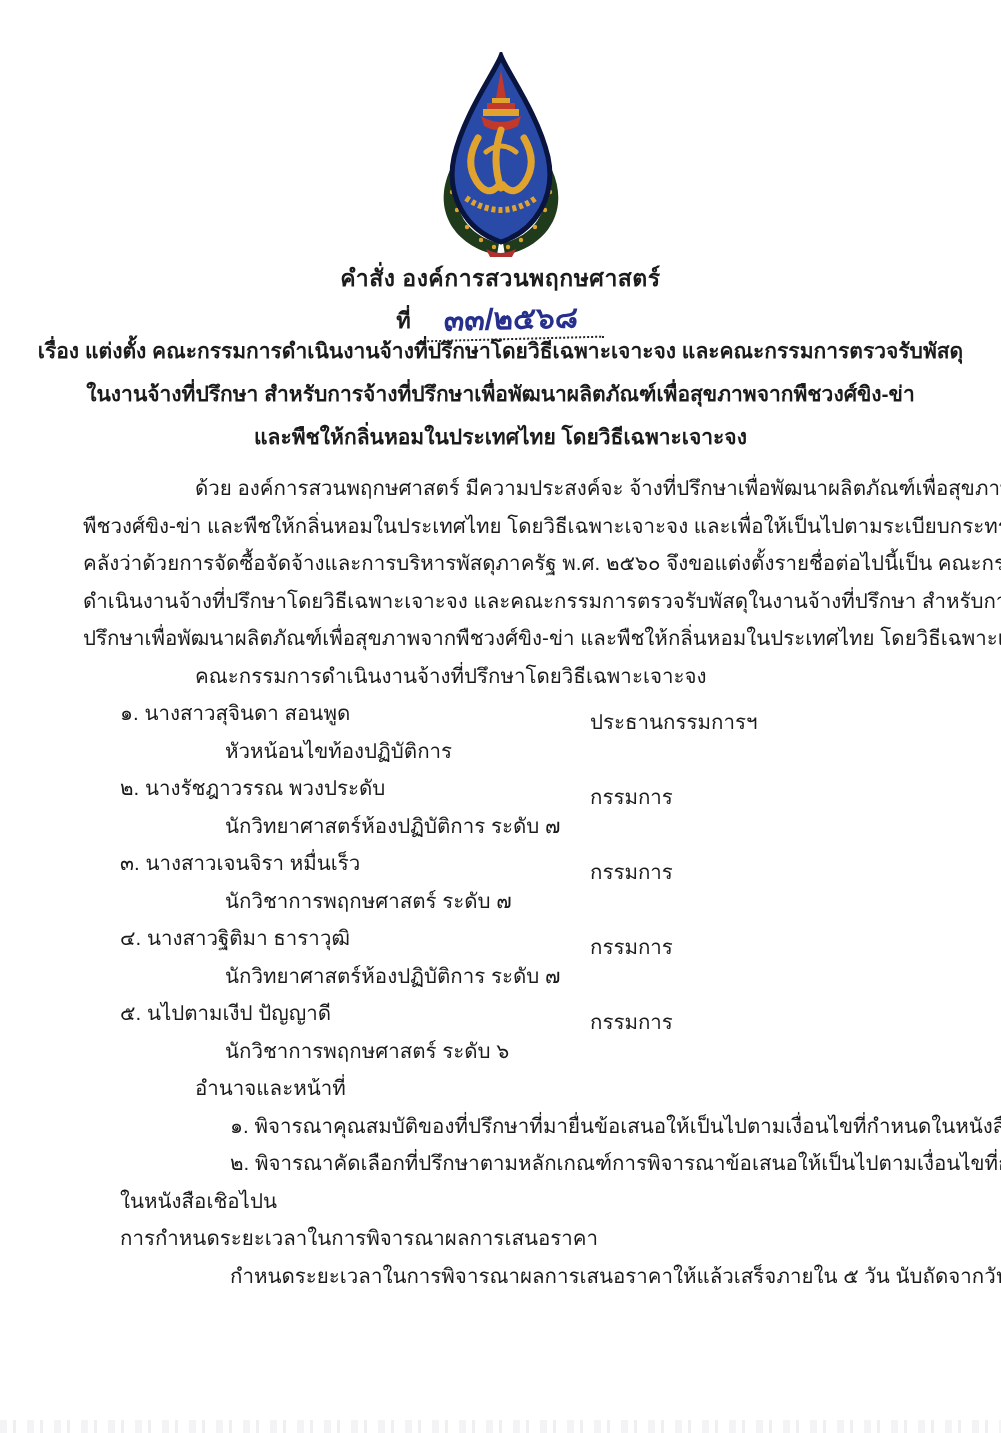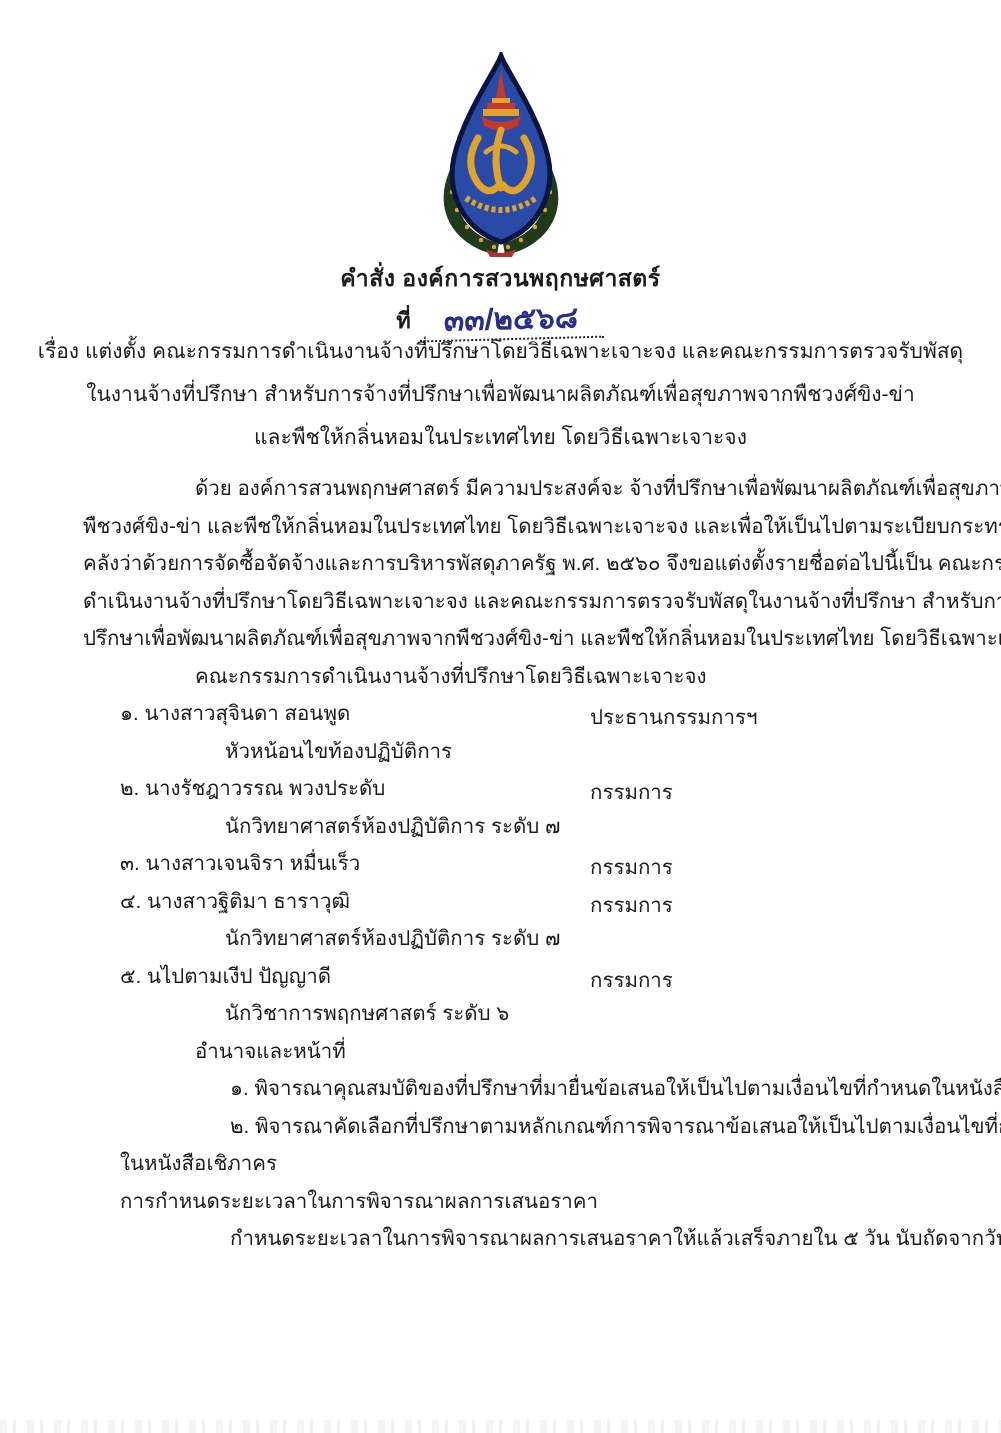--- a/index.html
+++ b/index.html
@@ -28,37 +28,37 @@
   .number-prefix { font-weight:bold; font-size:22px; padding-bottom:2px; }
   .number-hand {
     display:inline-block;
     margin-left:10px; padding:0 14px 0 10px;
     border-bottom:2.5px dotted #222;
     color:#26308c;
     font-size:30px; font-weight:bold;
     transform:rotate(-1.5deg) skewX(-4deg);
     min-width:160px; text-align:center; line-height:38px;
   }
-  .subject { position:absolute; left:0; right:0; text-align:center; font-weight:normal; font-size:21px; white-space:nowrap; }
+  .subject { position:absolute; left:0; right:0; text-align:center; font-weight:bold; font-size:21px; white-space:nowrap; }
   .subject.s0 { top:334px; }
   .subject.s1 { top:377px; }
   .subject.s2 { top:420px; }
 
   .flow { position:absolute; top:469px; left:0; width:100%; }
   .tl {
     position:relative;
     height:37.5px; line-height:37.5px;
     font-size:20.5px; white-space:nowrap;
   }
   .ml   { padding-left:83px; }
   .ind1 { padding-left:195px; }
   .ind2 { padding-left:120px; }
   .ind2b{ padding-left:225px; }
   .ind3 { padding-left:230px; }
-  .role { position:absolute; left:590px; top:4px; }
+  .role { position:absolute; left:590px; top:11px;font-family:Liberation Mono, monospace; }
 
   .scan-noise {
     position:absolute; left:0; right:0; bottom:0; height:13px;
     background:
       repeating-linear-gradient(90deg, rgba(190,190,198,.25) 0 7px, rgba(255,255,255,0) 7px 13px, rgba(175,175,185,.28) 13px 16px, rgba(255,255,255,0) 16px 27px);
     opacity:.7;
   }
 </style>
 </head>
 <body>
@@ -138,38 +138,39 @@
       <span>นางรัชฎาวรรณ พวงประดับ</span>
       <span class="role">กรรมการ</span>
     </div>
     <div class="tl ind2b">นักวิทยาศาสตร์ห้องปฏิบัติการ ระดับ ๗</div>
 
     <div class="tl ind2">
       <span>๓.</span>
       <span>นางสาวเจนจิรา หมื่นเร็ว</span>
       <span class="role">กรรมการ</span>
     </div>
+    <div class="tl ind2b">นักวิชาการพฤกษศาสตร์ ระดับ ๗</div>
 
     <div class="tl ind2">
       <span>๔.</span>
       <span>นางสาวฐิติมา ธาราวุฒิ</span>
       <span class="role">กรรมการ</span>
     </div>
     <div class="tl ind2b">นักวิทยาศาสตร์ห้องปฏิบัติการ ระดับ ๗</div>
 
     <div class="tl ind2">
       <span>๕.</span>
       <span>นไปตามเงีป ปัญญาดี</span>
       <span class="role">กรรมการ</span>
     </div>
     <div class="tl ind2b">นักวิชาการพฤกษศาสตร์ ระดับ ๖</div>
 
     <div class="tl ind1">อำนาจและหน้าที่</div>
     <div class="tl ind3">๑. พิจารณาคุณสมบัติของที่ปรึกษาที่มายื่นข้อเสนอให้เป็นไปตามเงื่อนไขที่กำหนดในหนังสือเชิญชวน</div>
     <div class="tl ind3">๒. พิจารณาคัดเลือกที่ปรึกษาตามหลักเกณฑ์การพิจารณาข้อเสนอให้เป็นไปตามเงื่อนไขที่กำหนดไว้</div>
-    <div class="tl ind2">ในหนังสือเชิภาคร</div>
+    <div class="tl ind2">ในหนังสือเชิอไปน</div>
 
     <div class="tl ind2">การกำหนดระยะเวลาในการพิจารณาผลการเสนอราคา</div>
     <div class="tl ind3">กำหนดระยะเวลาในการพิจารณาผลการเสนอราคาให้แล้วเสร็จภายใน ๕ วัน นับถัดจากวันเสนอราคา</div>
   </div>
 
   <div class="scan-noise"></div>
 </div>
 
 </body></html>

